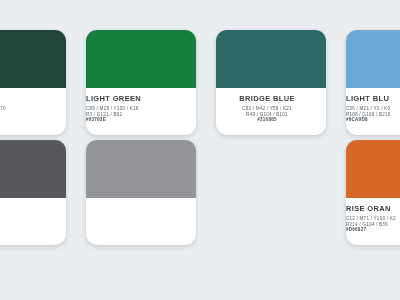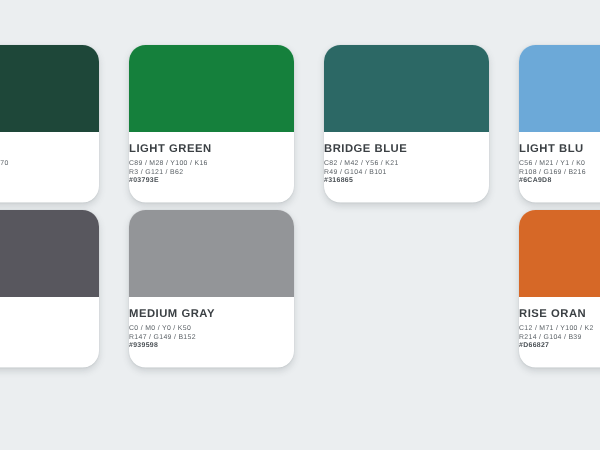--- a/index.html
+++ b/index.html
@@ -58,21 +58,21 @@
     line-height: 5.6px;
     white-space: nowrap;
   }
   .code-line.hex {
     font-weight: bold;
     color: #4a5055;
   }
   
   .col-0 { left: -44px; }
   .col-1 { left: 86px; }
-  .col-2 { left: 216px; }
+  .col-2 { left: 216px; text-align: center; }
   .col-3 { left: 346px; }
   .row-0 { top: 30px; }
   .row-1 { top: 140px; }
 </style>
 </head>
 <body style="background: rgb(235, 238, 240);">
 
 <div id="palette-grid">
 
   <div class="swatch-card col-0 row-0">
@@ -130,28 +130,20 @@
       <div class="swatch-codes">
         <div class="code-line">C0 / M0 / Y0 / K80</div>
         <div class="code-line">R88 / G87 / B91</div>
         <div class="code-line hex">#58575B</div>
       </div>
     </div>
   </div>
 
   <div class="swatch-card col-1 row-1">
     <div class="swatch-color" style="background:#939598;"></div>
-    <div class="swatch-info">
-      <div class="swatch-name">MEDIUM GRAY</div>
-      <div class="swatch-codes">
-        <div class="code-line">C0 / M0 / Y0 / K50</div>
-        <div class="code-line">R147 / G149 / B152</div>
-        <div class="code-line hex">#939598</div>
-      </div>
-    </div>
   </div>
 
 
   <div class="swatch-card col-3 row-1">
     <div class="swatch-color" style="background:#D66827;"></div>
     <div class="swatch-info">
       <div class="swatch-name">RISE ORAN</div>
       <div class="swatch-codes">
         <div class="code-line">C12 / M71 / Y100 / K2</div>
         <div class="code-line">R214 / G104 / B39</div>

